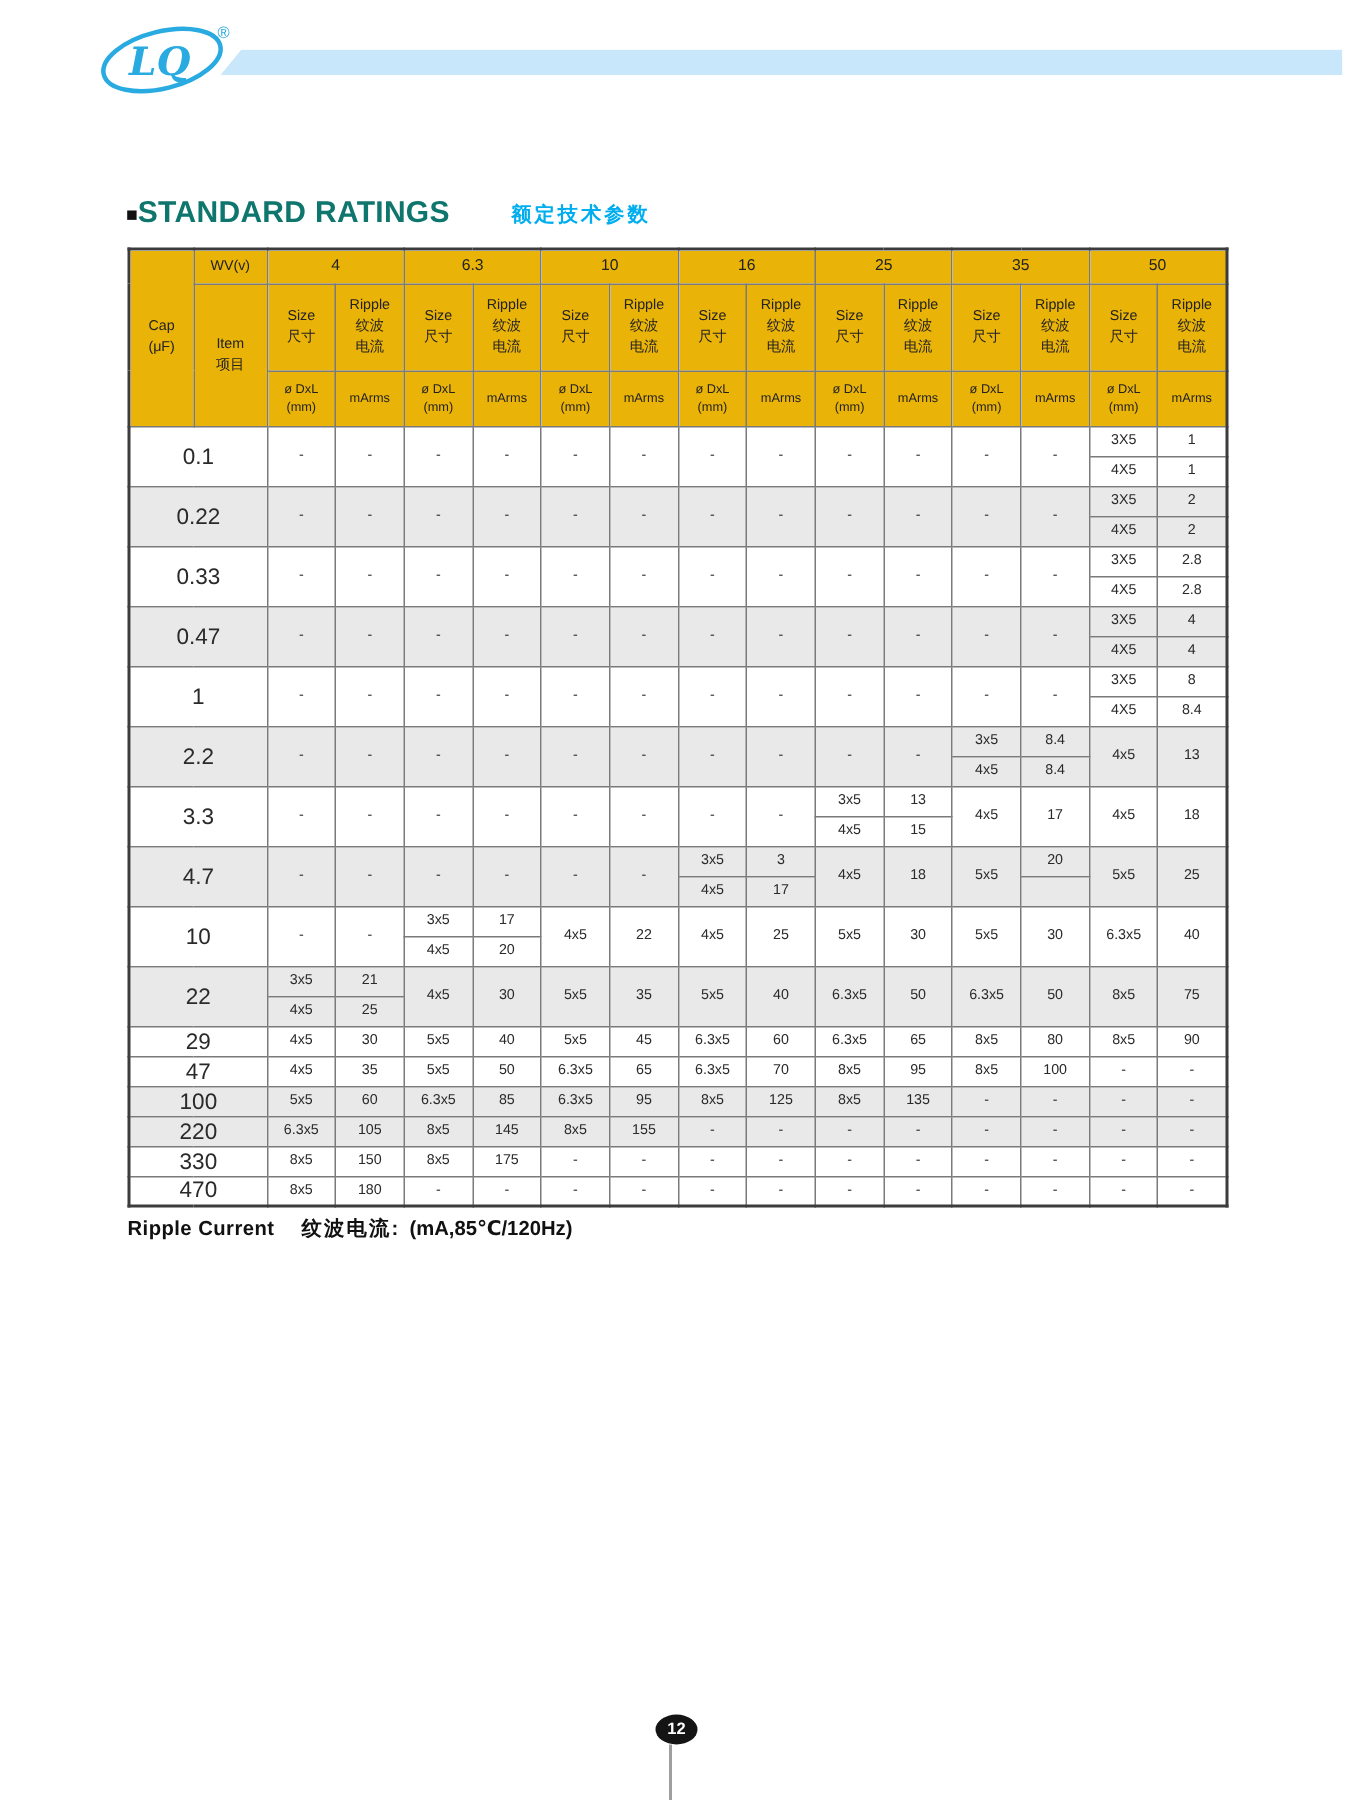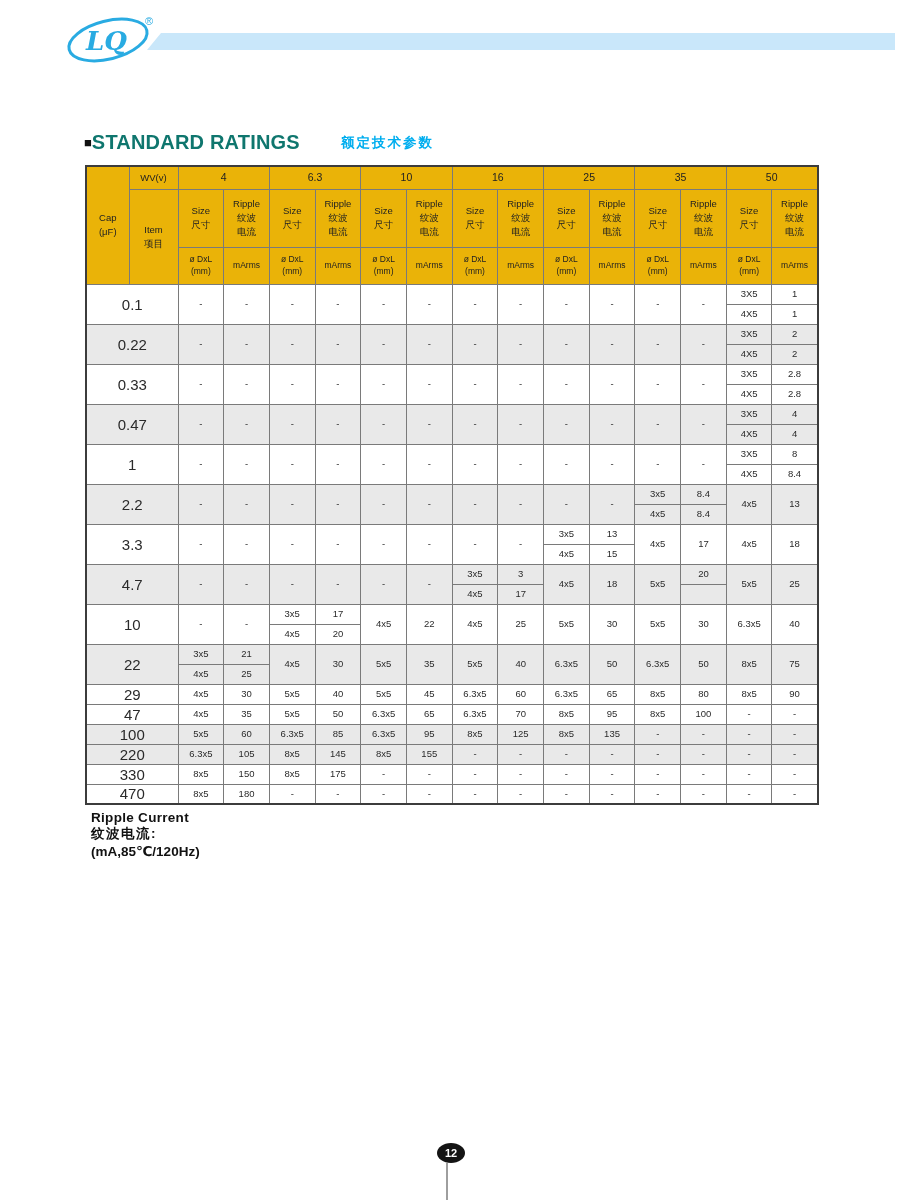--- a/index.html
+++ b/index.html
@@ -30,23 +30,23 @@
   table.ratings thead th.volt{font-size:10.5px;}
   table.ratings thead th.unit{font-size:8.5px;line-height:1.3;}
   tr.hr1{height:23px;} tr.hr2{height:58px;} tr.hr3{height:37px;}
   table.ratings tbody tr{height:20px;}
   table.ratings tbody td{font-size:9.5px;color:#2a2a2a;background:#fff;line-height:1;}
   table.ratings tbody td.shade{background:#e9e9e9;}
   table.ratings tbody td.capcell{font-size:15px;}
 
   
   .ripple-note{position:absolute;left:85px;top:810px;font-size:13.5px;color:#111;
-               display:flex;align-items:baseline;white-space:pre;flex-direction:column;}
+               display:flex;align-items:baseline;white-space:pre;}
   .ripple-note .en{font-weight:bold;letter-spacing:.3px;}
-  .ripple-note .zh{font-weight:bold;margin-left:4px;letter-spacing:1.5px;}
+  .ripple-note .zh{font-weight:bold;margin-left:18px;letter-spacing:1.5px;}
   .ripple-note .val{font-weight:bold;margin-left:6px;}
 
   
   .pagenum{position:absolute;left:437px;top:1143px;width:28px;height:20px;border-radius:50%;
            background:#141414;color:#fff;font-size:11px;font-weight:bold;
            display:flex;align-items:center;justify-content:center;}
   .pagenum-line{position:absolute;left:446px;top:1163px;width:2px;height:37px;background:#9e9e9e;}
 </style>
 </head>
 <body>

